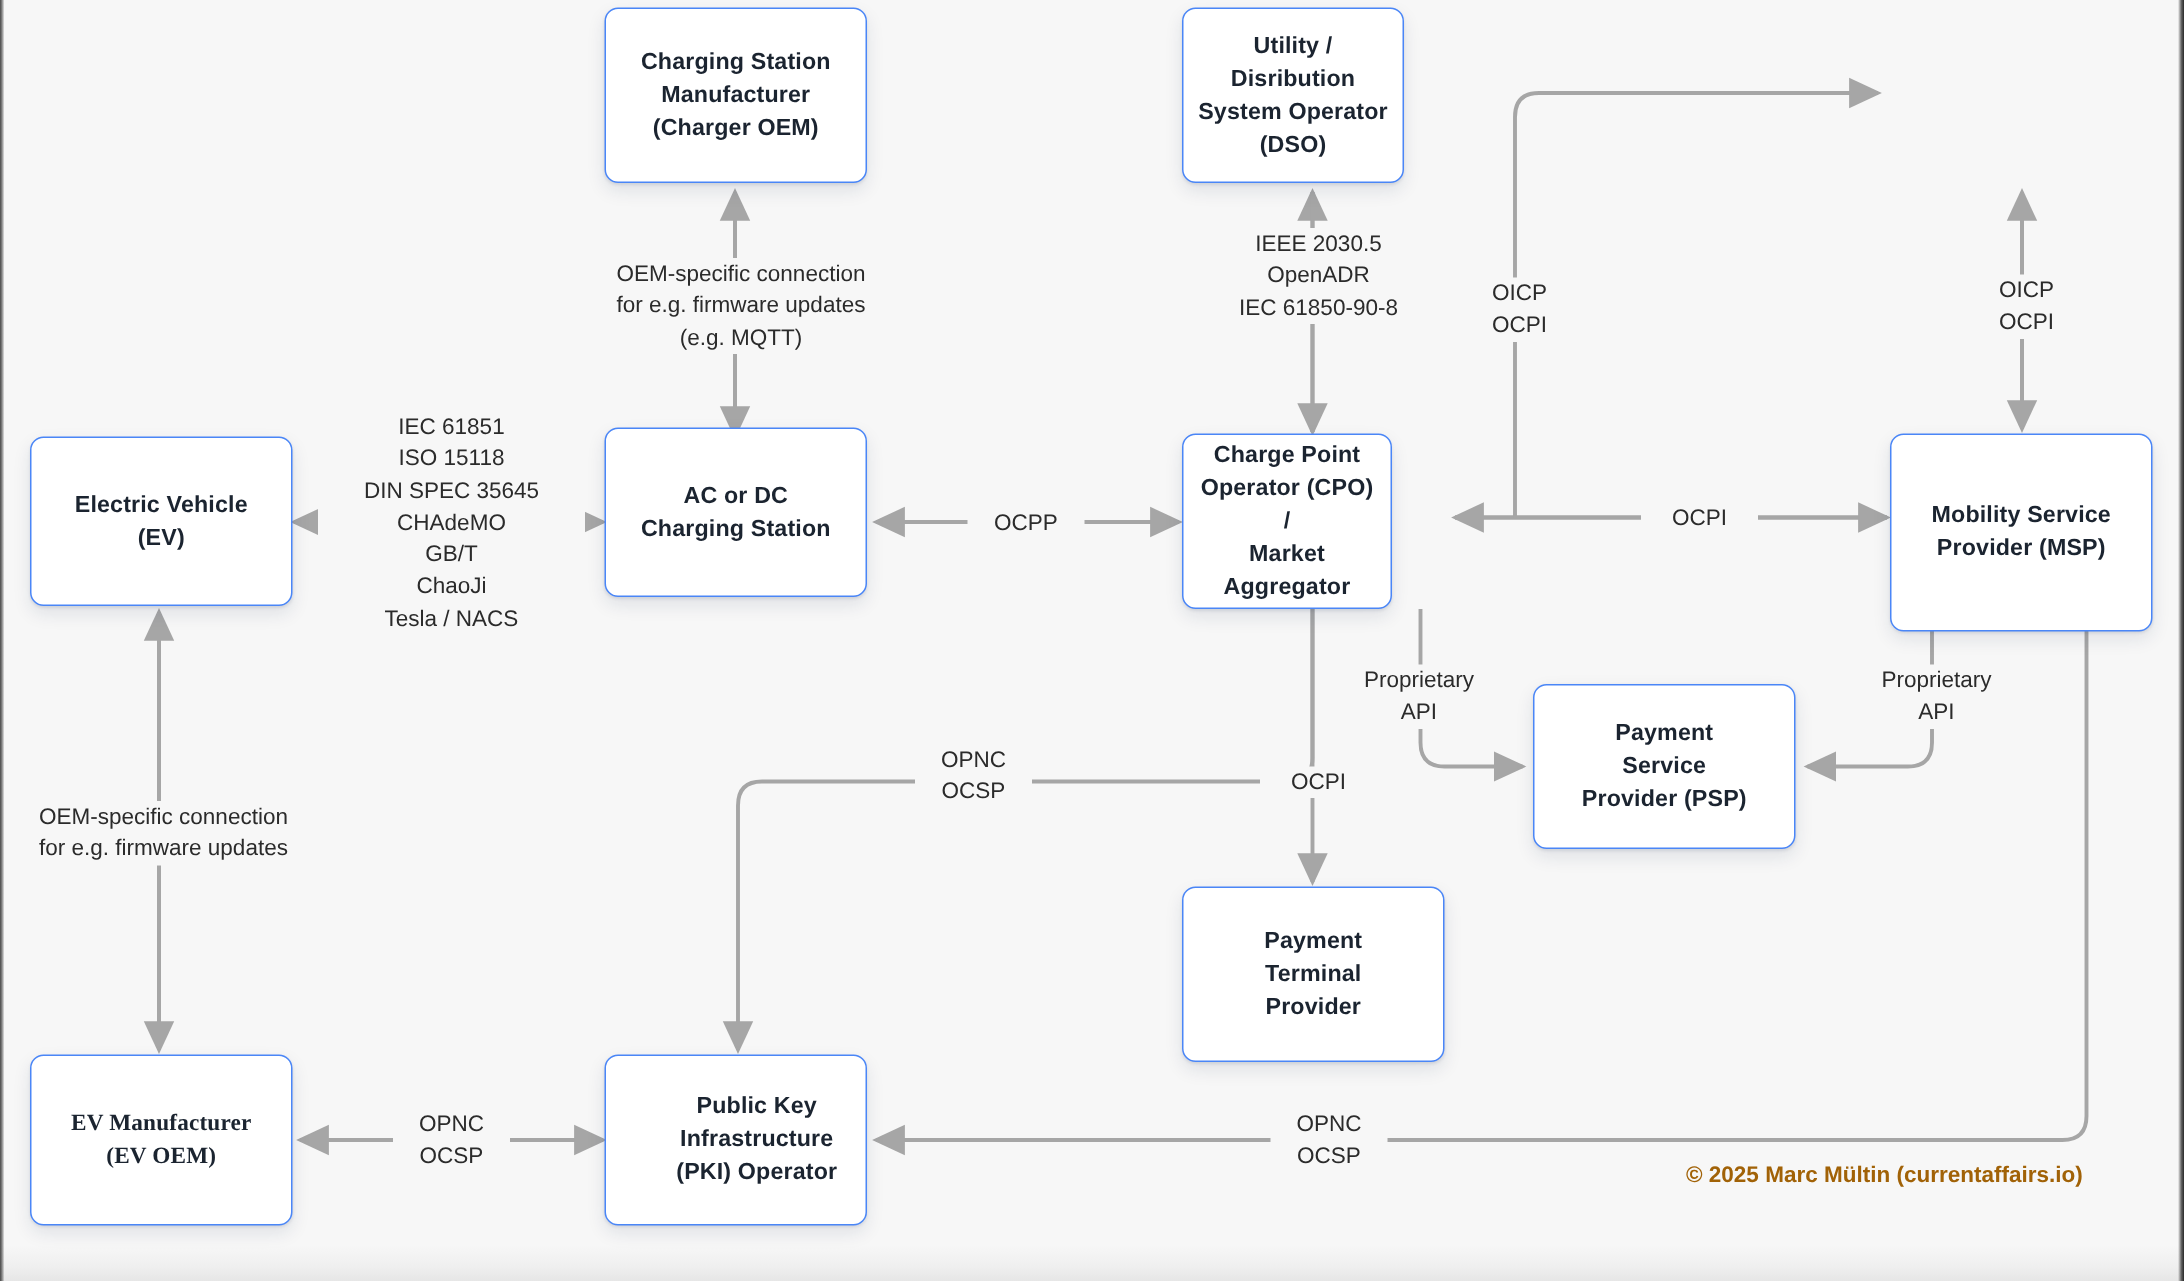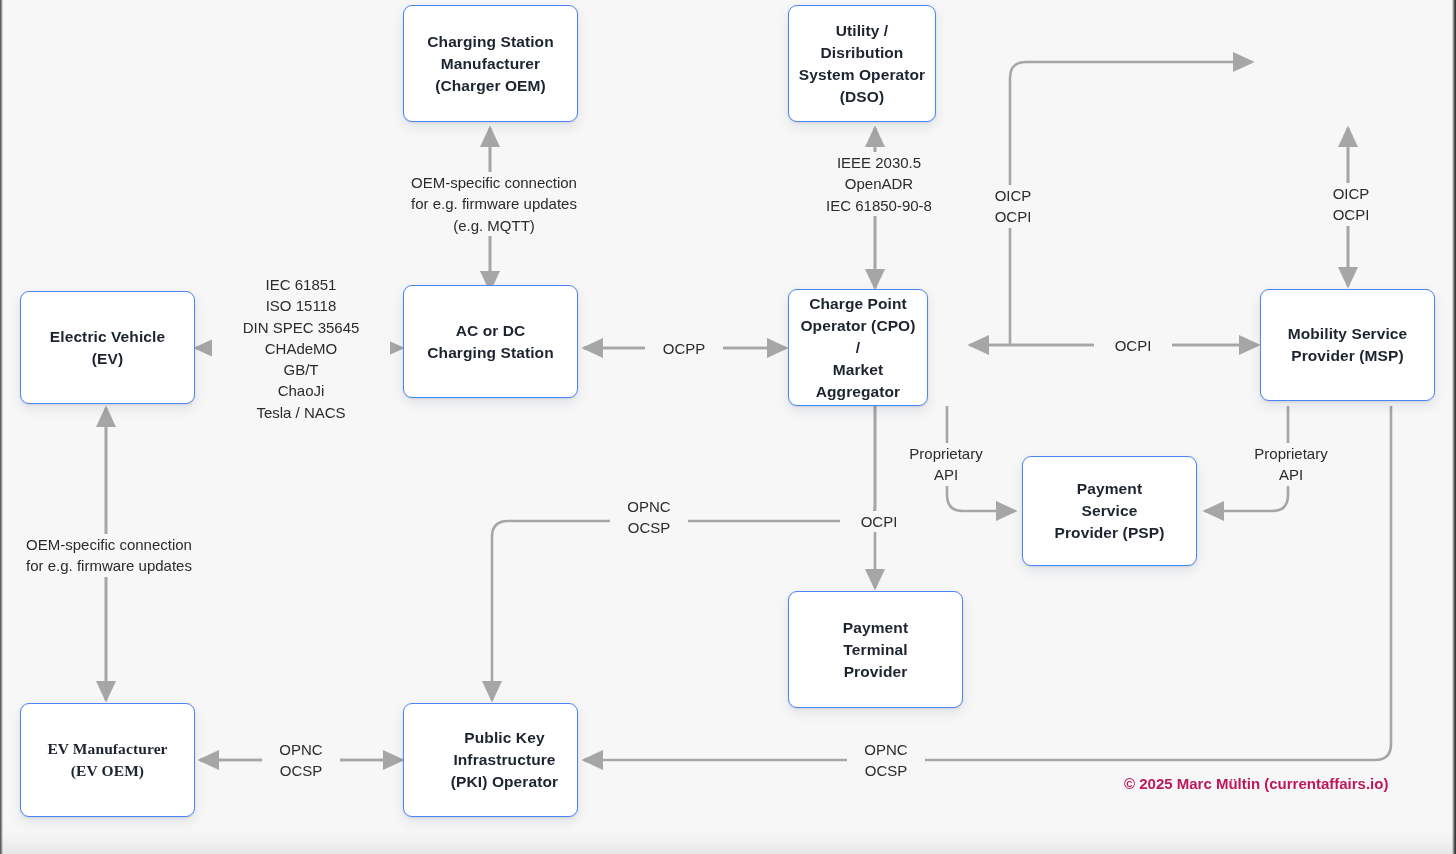--- a/index.html
+++ b/index.html
@@ -49,21 +49,21 @@
     font-size:15px;
     line-height:1.42;
     text-align:center;
     white-space:pre-line;
     background:#f7f7f7;
     padding:0 3px;
     font-weight:400;
   }
   .credit{
     position:absolute;z-index:9;
-    font-size:15px;font-weight:700;color:#be185d;
+    font-size:15px;font-weight:700;color:#a16207;
     white-space:nowrap;
   }
   
   .bottom-fade{
     position:absolute;left:0;bottom:0;width:1456px;height:24px;
     background:linear-gradient(to bottom, rgba(247,247,247,0), #efefef 60%, #e6e6e6);
     z-index:8;pointer-events:none;
   }
 </style>
 </head>
@@ -141,21 +141,21 @@
 Charging Station</span>
   </div>
 
   <div class="node" style="left:788px;top:289px;width:140px;height:117px;">
     <span style="white-space:pre-line">Charge Point
 Operator (CPO) /
 Market
 Aggregator</span>
   </div>
 
-  <div class="node" style="left:1260px;top:289px;width:175px;height:112px;">
+  <div class="node" style="left:1260px;top:289px;width:175px;height:132px;">
     <span style="white-space:pre-line">Mobility Service
 Provider (MSP)</span>
   </div>
 
   <div class="node" style="left:1022px;top:456px;width:175px;height:110px;">
     <span style="white-space:pre-line">Payment
 Service
 Provider (PSP)</span>
   </div>
 

